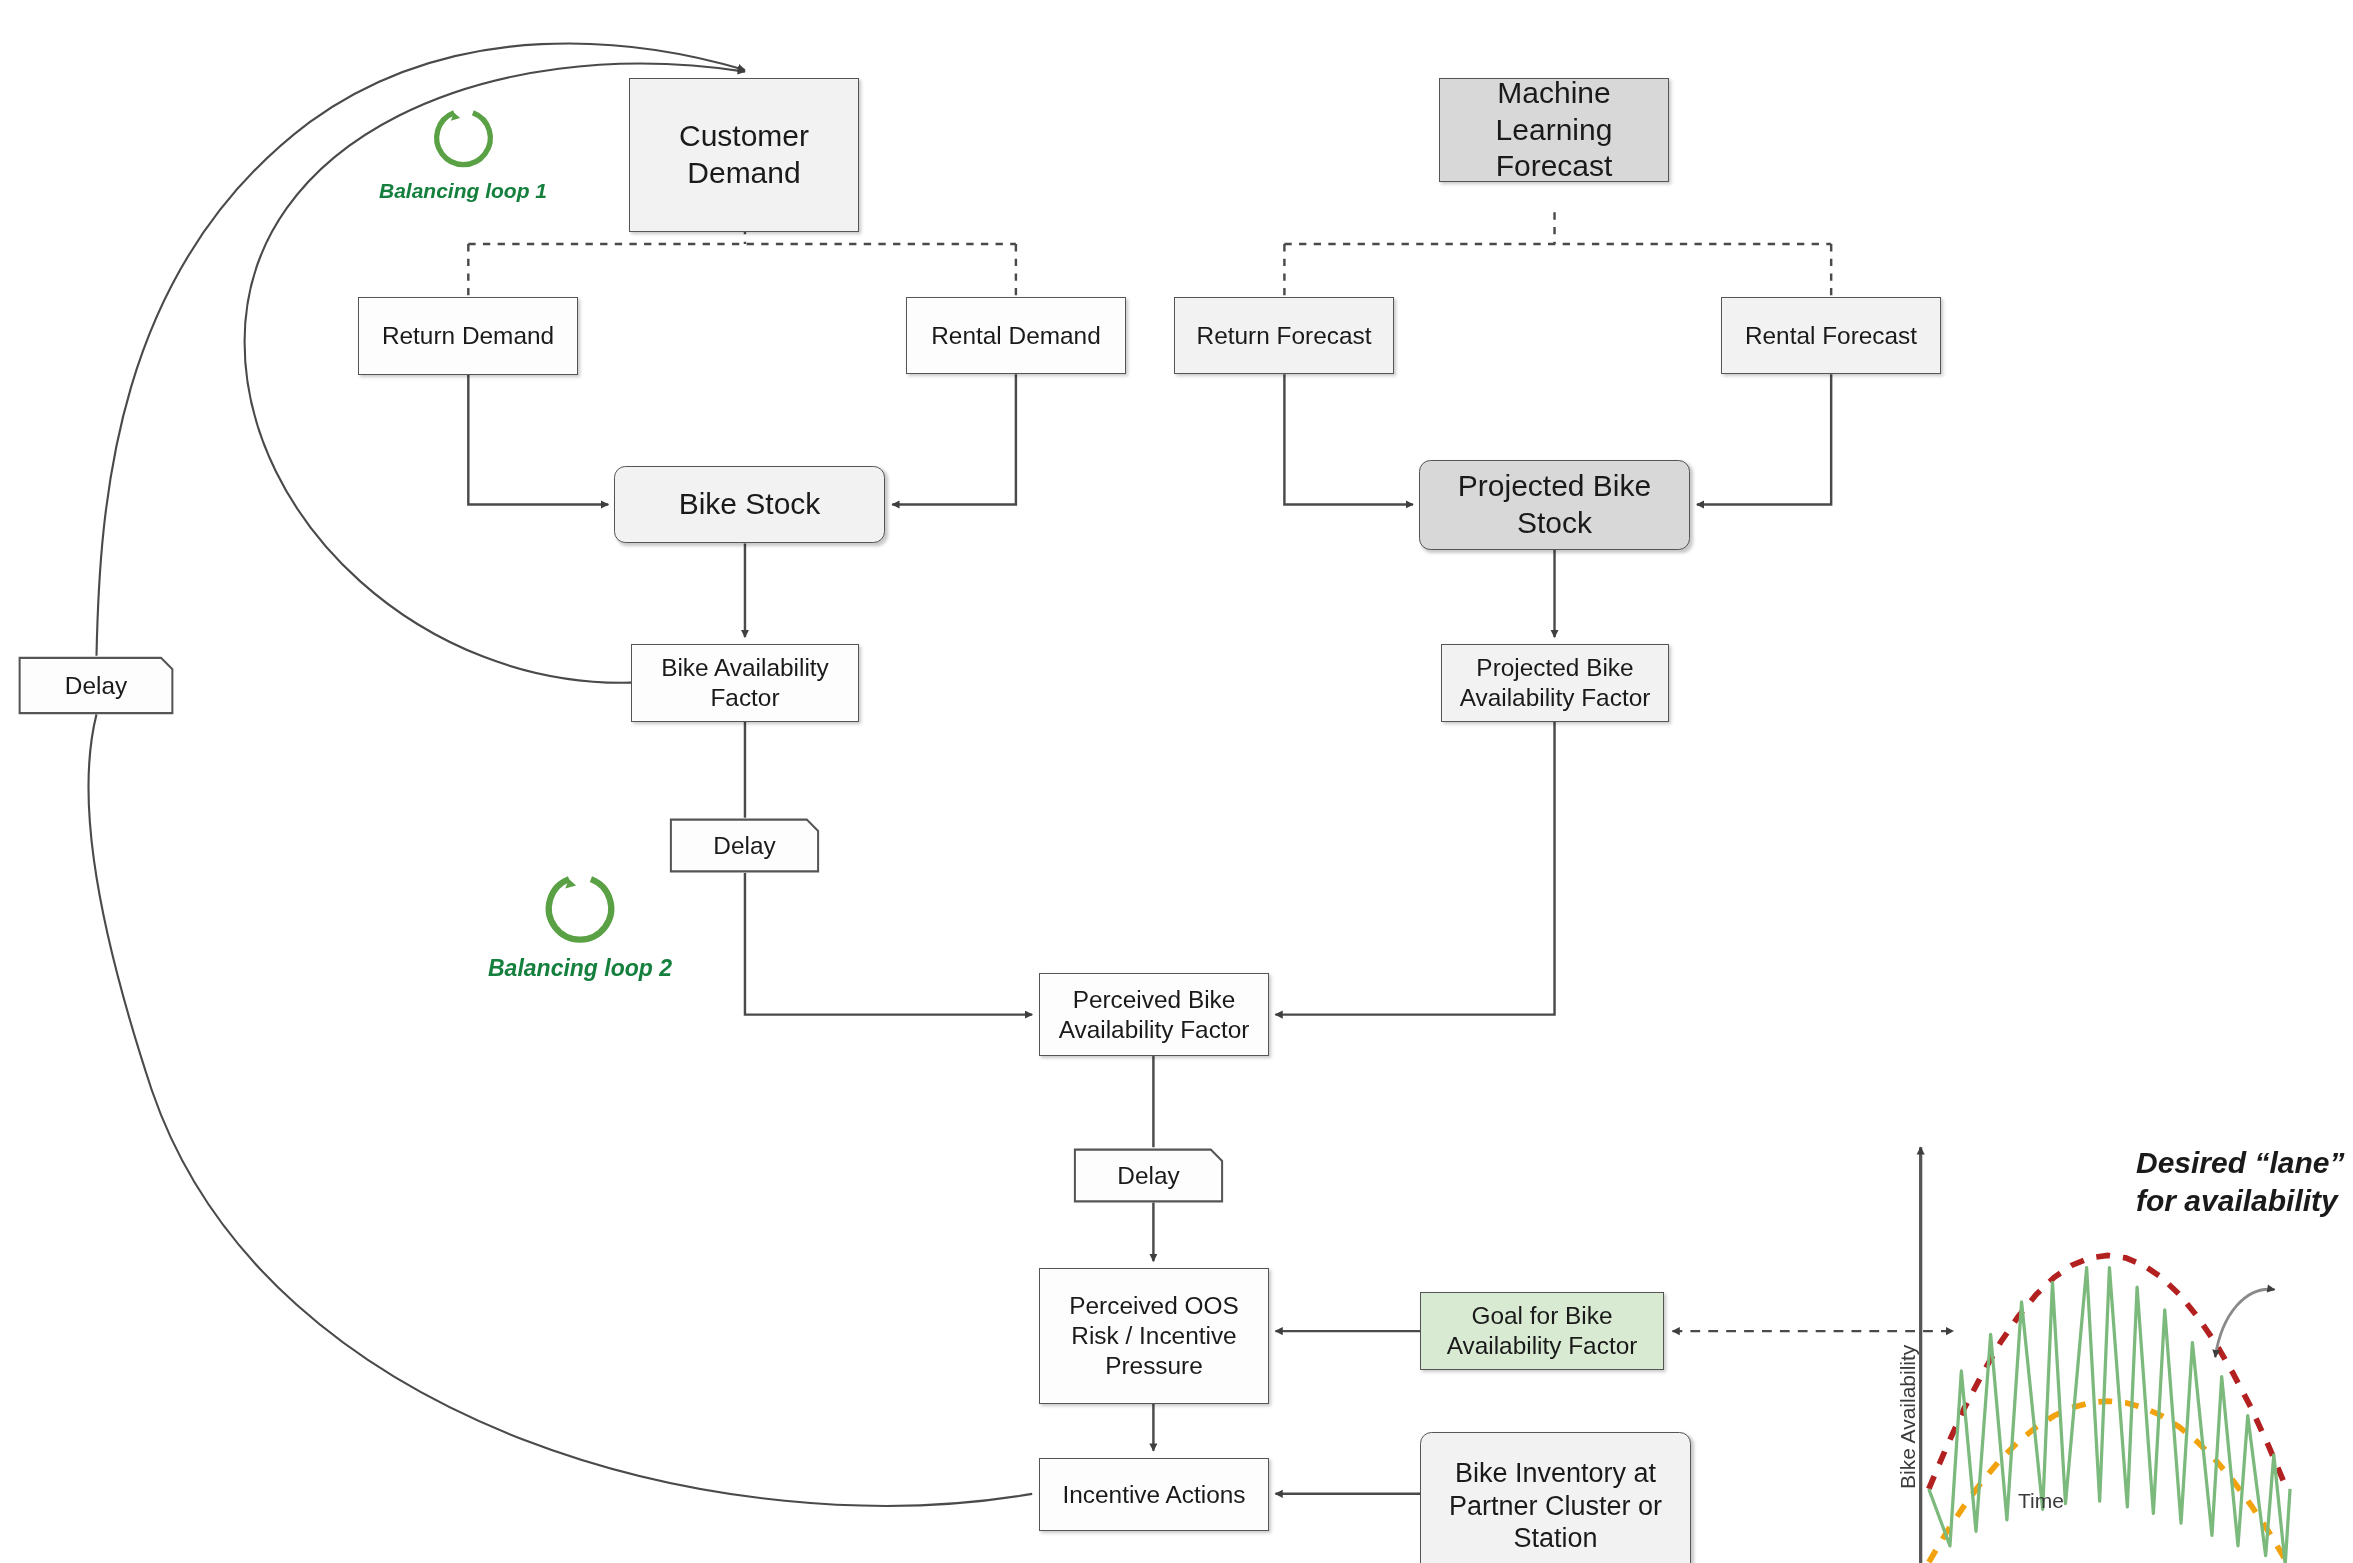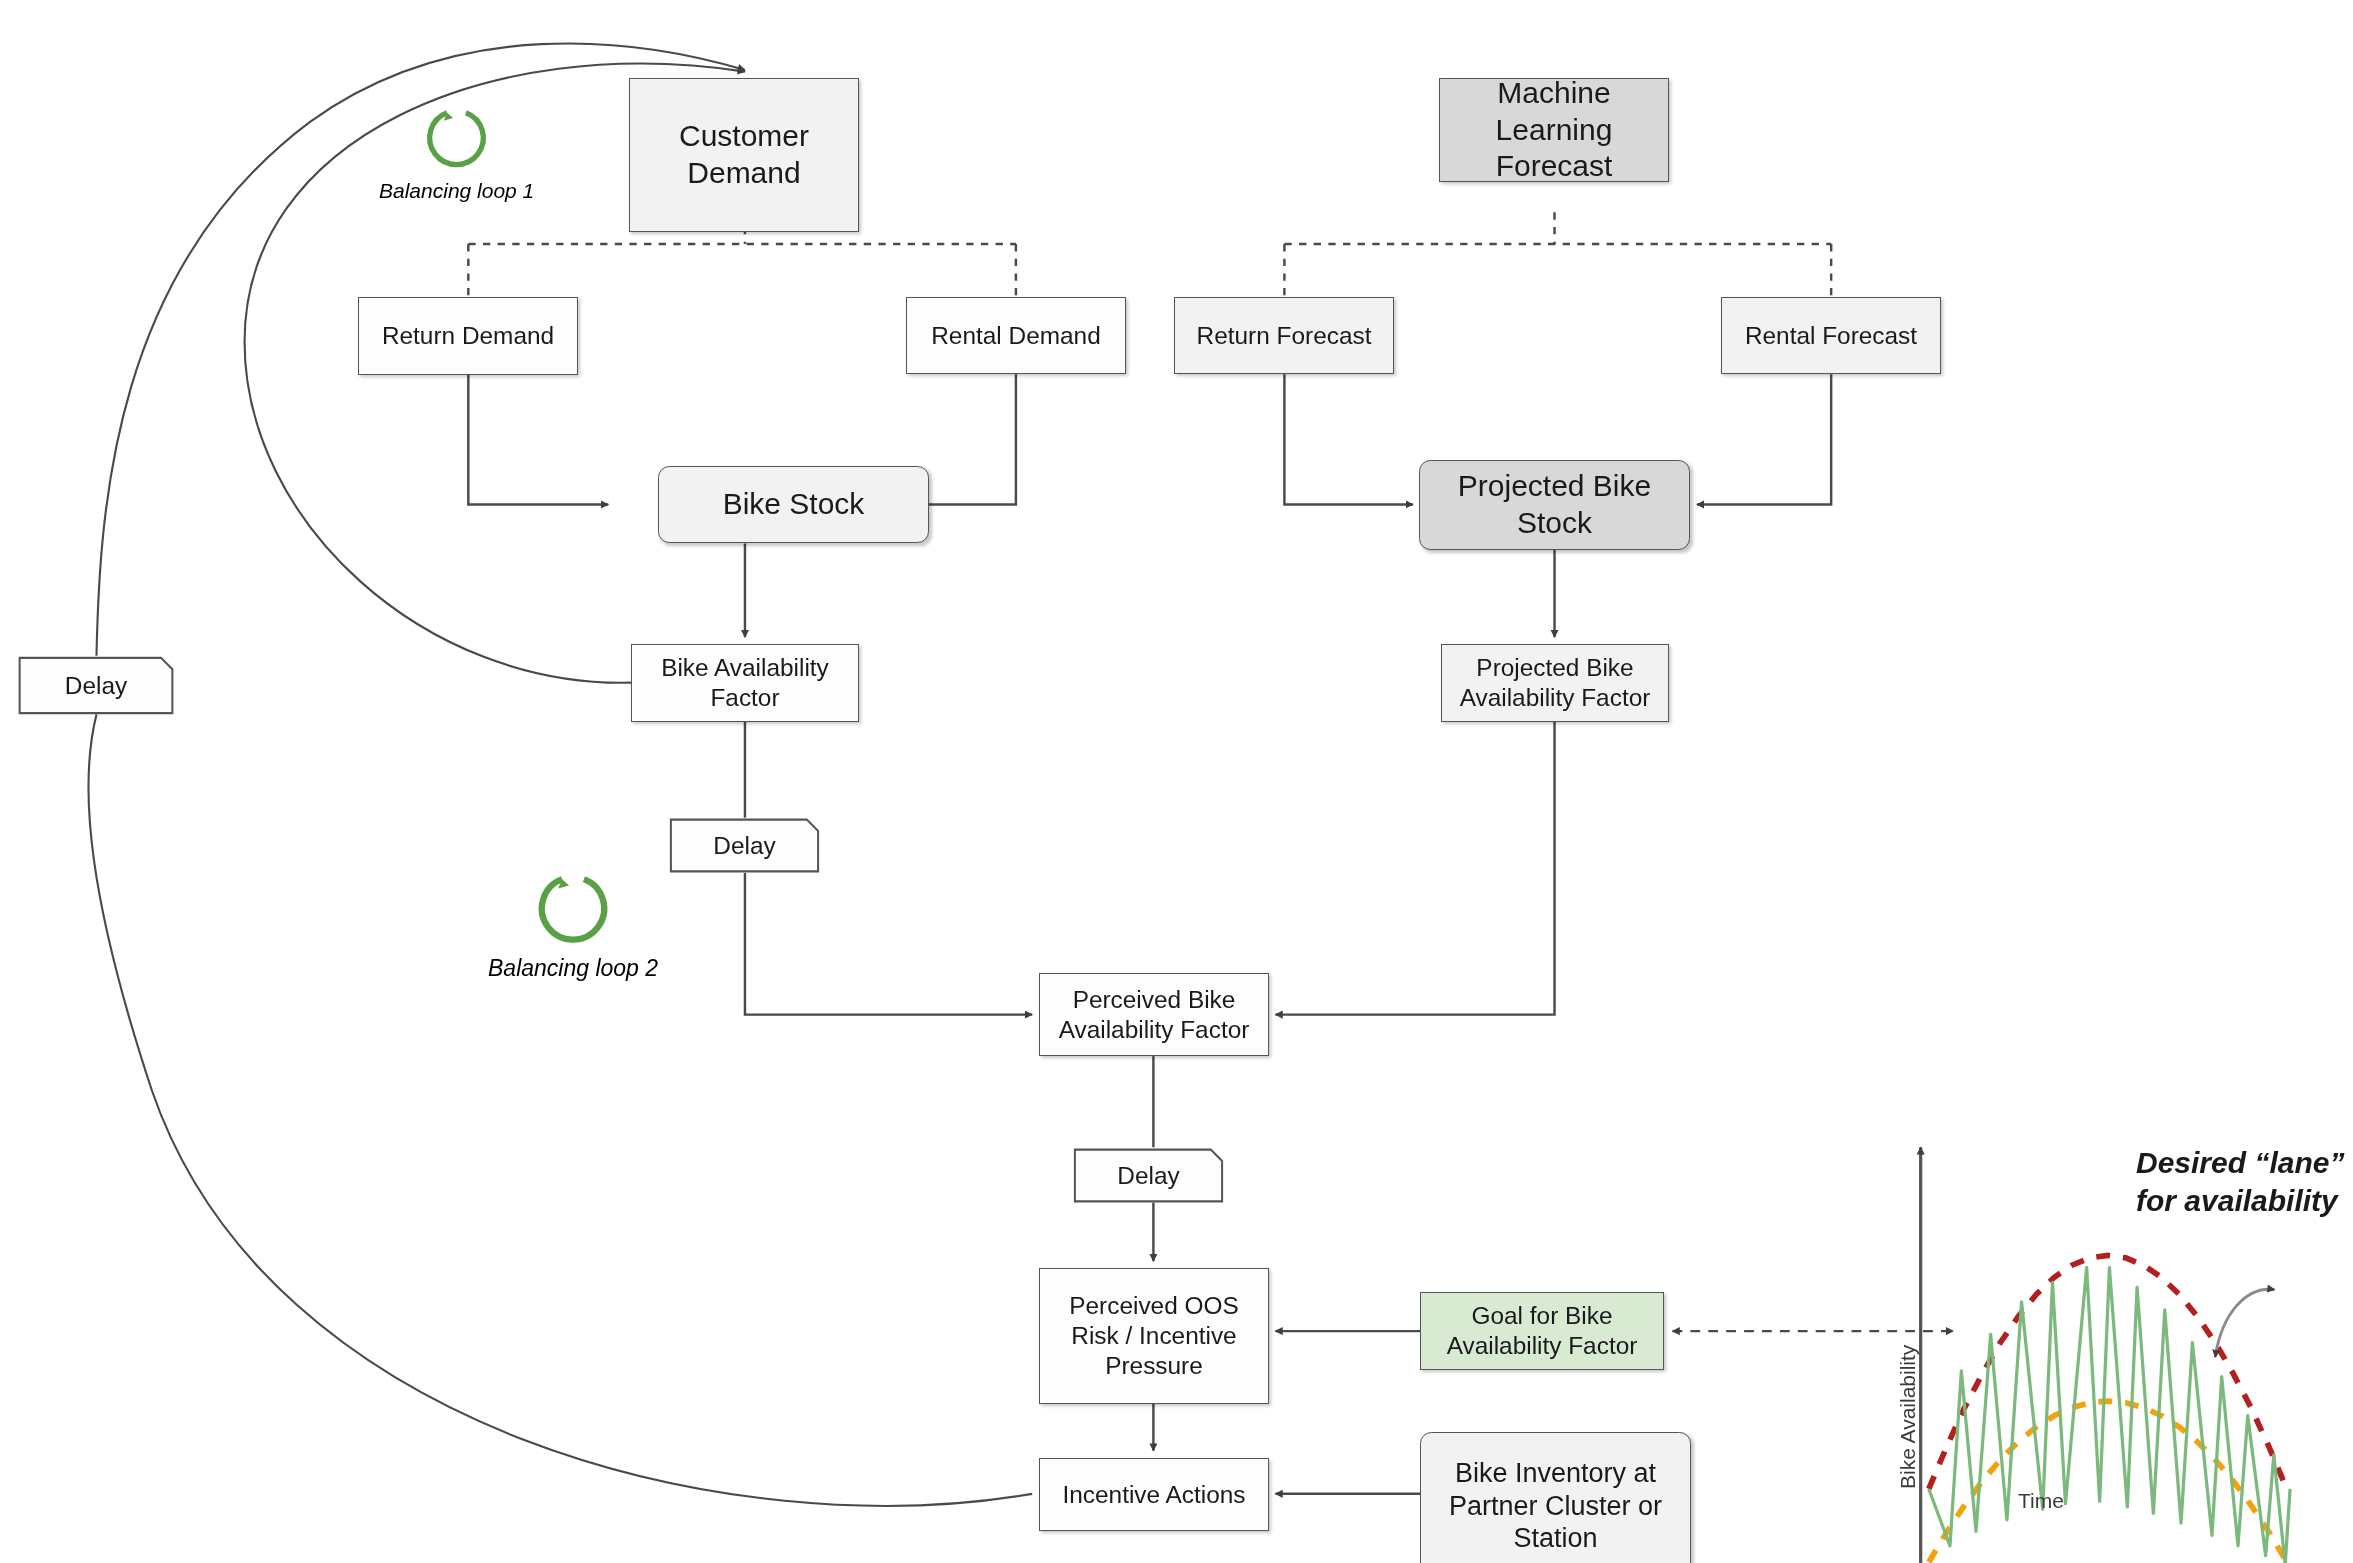--- a/index.html
+++ b/index.html
@@ -63,22 +63,22 @@
     color: #1a1a1a;
   }
   .loop-badge {
     position: absolute;
     display: flex;
     flex-direction: column;
     align-items: center;
   }
   .loop-caption {
     font-style: italic;
-    font-weight: normal;
-    color: #000000;
+    font-weight: bold;
+    color: #15803d;
     white-space: nowrap;
     margin-top: 8.1px;
   }
   .chart-annotation {
     position: absolute;
     font-style: italic;
     font-weight: bold;
     color: #1a1a1a;
     line-height: 1.25;
     text-align: left;
@@ -174,21 +174,21 @@
   <div id="nodes-layer">
       <div class="node fill-light" style="left: 629px; top: 78px; width: 230px; height: 154px; font-size: 30px;">Customer
 Demand</div>
       <div class="node fill-gray" style="left: 1439px; top: 78px; width: 230px; height: 104px; font-size: 30px;">Machine
 Learning
 Forecast</div>
       <div class="node fill-white" style="left: 358px; top: 297px; width: 220px; height: 78px; font-size: 24.4px;">Return Demand</div>
       <div class="node fill-white" style="left: 906px; top: 297px; width: 220px; height: 77px; font-size: 24.4px;">Rental Demand</div>
       <div class="node fill-light" style="left: 1174px; top: 297px; width: 220px; height: 77px; font-size: 24.4px;">Return Forecast</div>
       <div class="node fill-light" style="left: 1721px; top: 297px; width: 220px; height: 77px; font-size: 24.4px;">Rental Forecast</div>
-      <div class="node fill-light rounded" style="left: 614px; top: 466px; width: 271px; height: 77px; font-size: 30px; margin-left: 44px;">Bike Stock</div>
+      <div class="node fill-light rounded" style="left: 614px; top: 466px; width: 271px; height: 77px; font-size: 30px;">Bike Stock</div>
       <div class="node fill-gray rounded" style="left: 1419px; top: 460px; width: 271px; height: 90px; font-size: 30px;">Projected Bike
 Stock</div>
       <div class="node fill-white" style="left: 631px; top: 644px; width: 228px; height: 78px; font-size: 24.4px;">Bike Availability
 Factor</div>
       <div class="node fill-light" style="left: 1441px; top: 644px; width: 228px; height: 78px; font-size: 24.4px;">Projected Bike
 Availability Factor</div>
       <div class="node fill-white" style="left: 1039px; top: 973px; width: 230px; height: 83px; font-size: 24.4px;">Perceived Bike
 Availability Factor</div>
       <div class="node fill-white" style="left: 1039px; top: 1268px; width: 230px; height: 136px; font-size: 24.4px;">Perceived OOS
 Risk / Incentive

